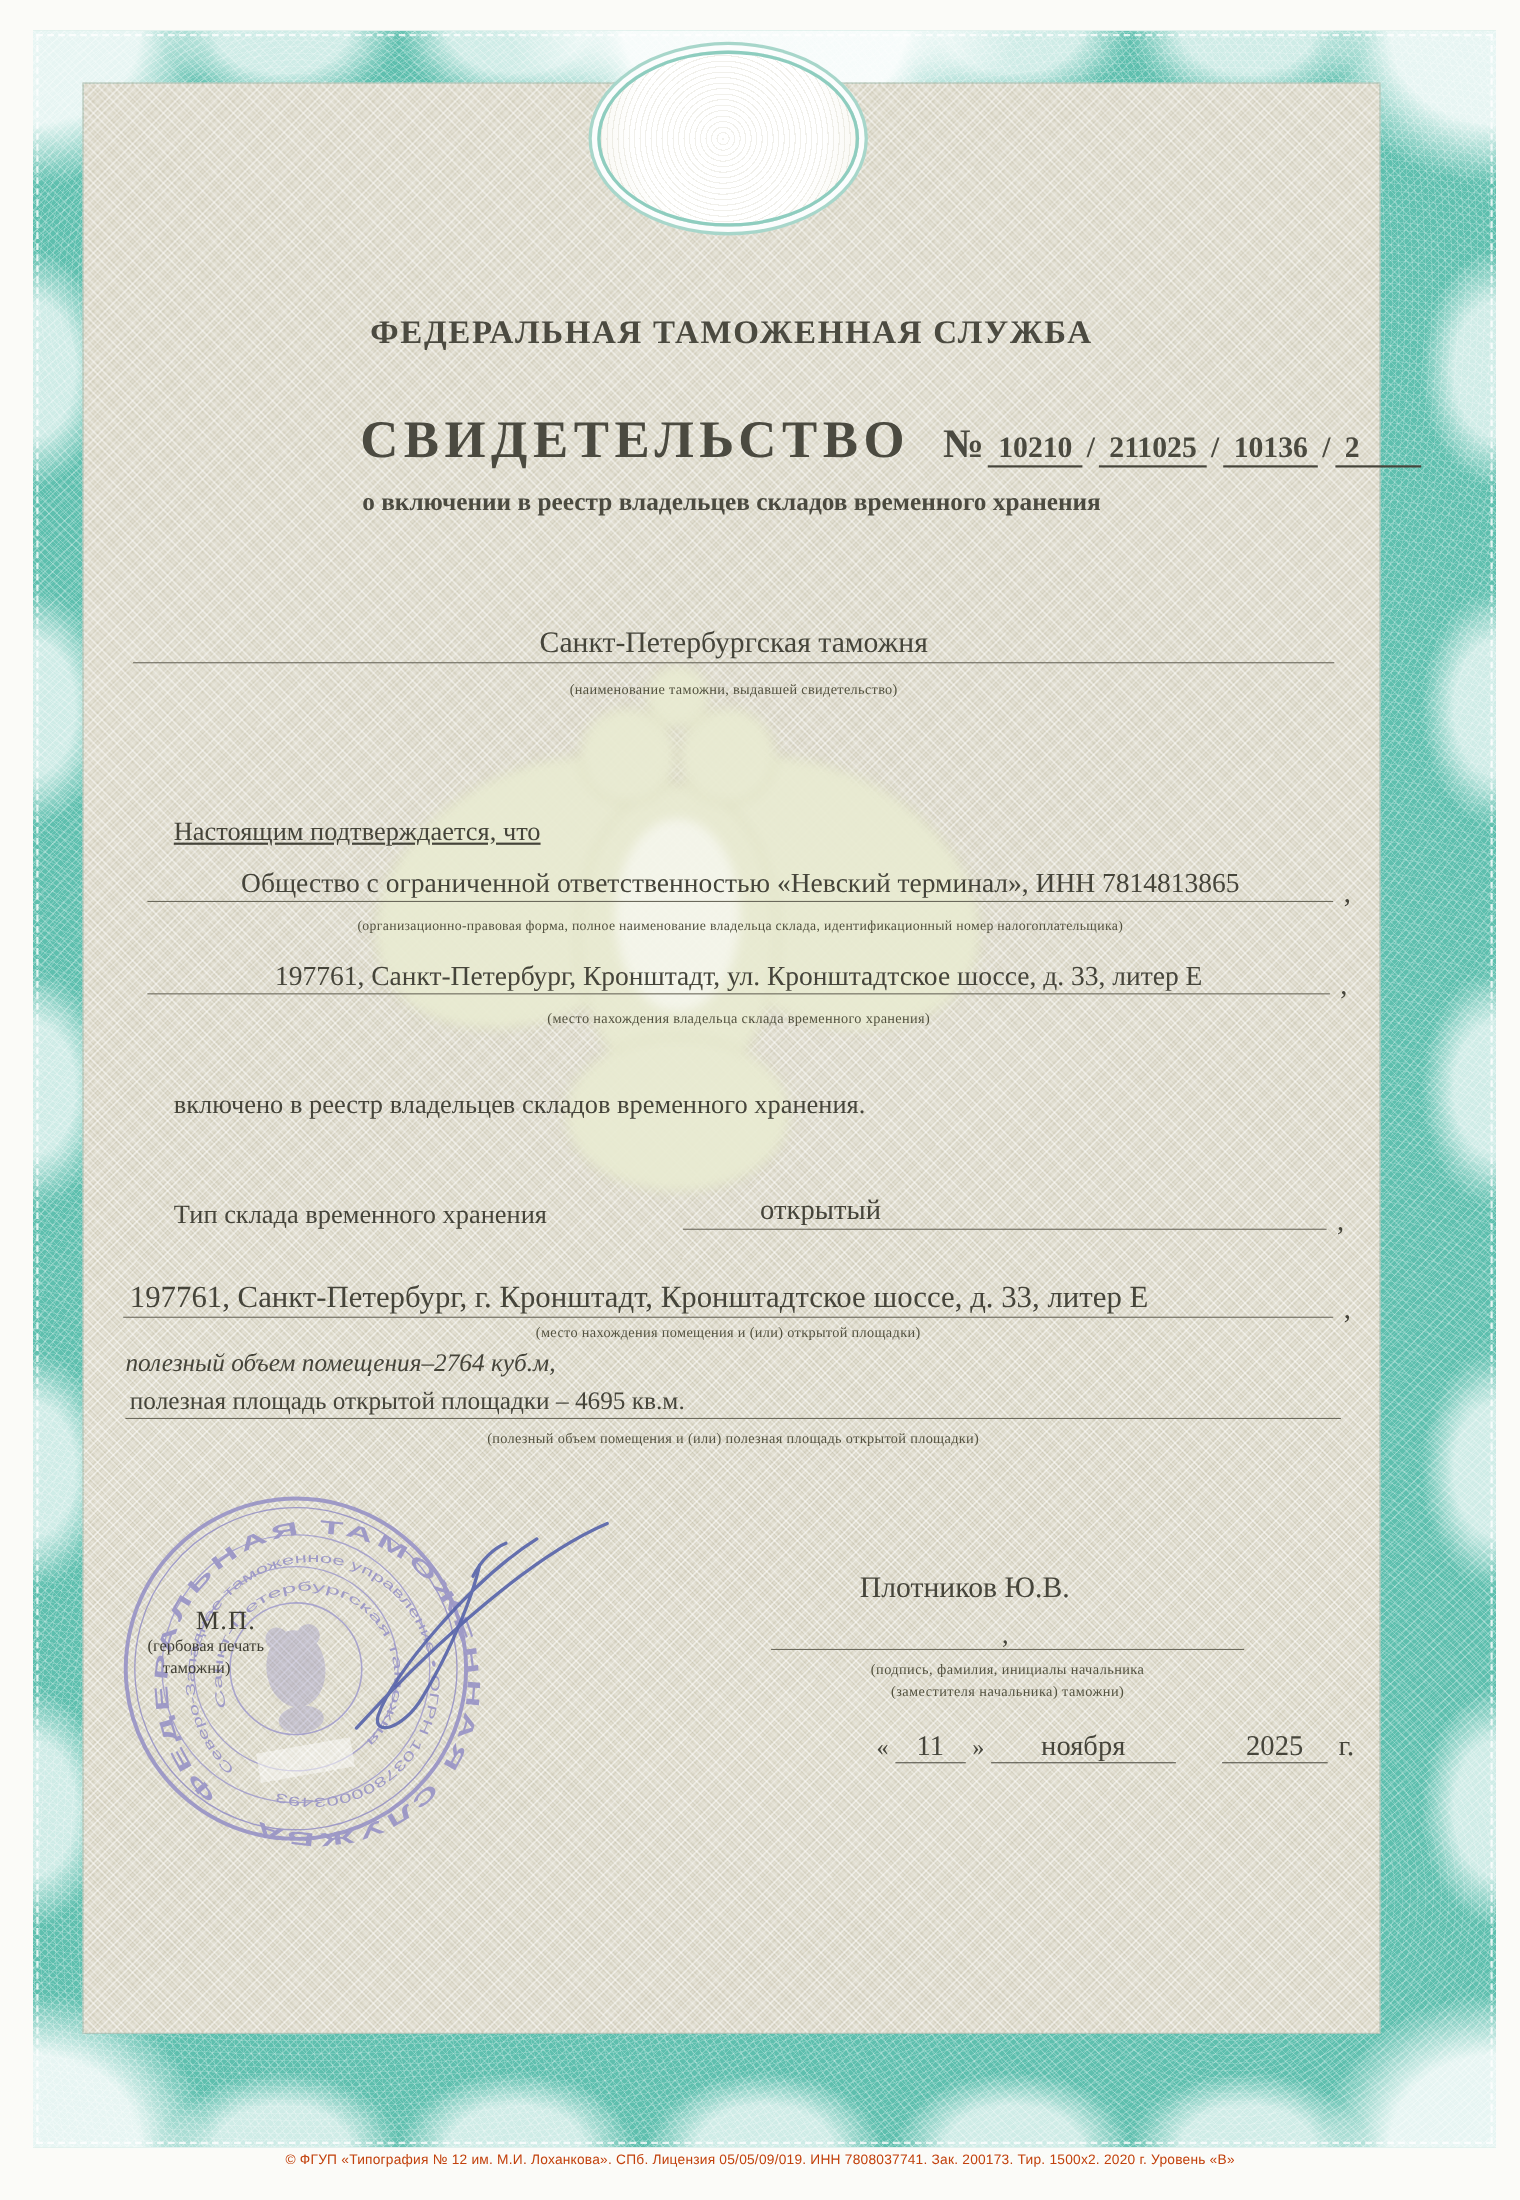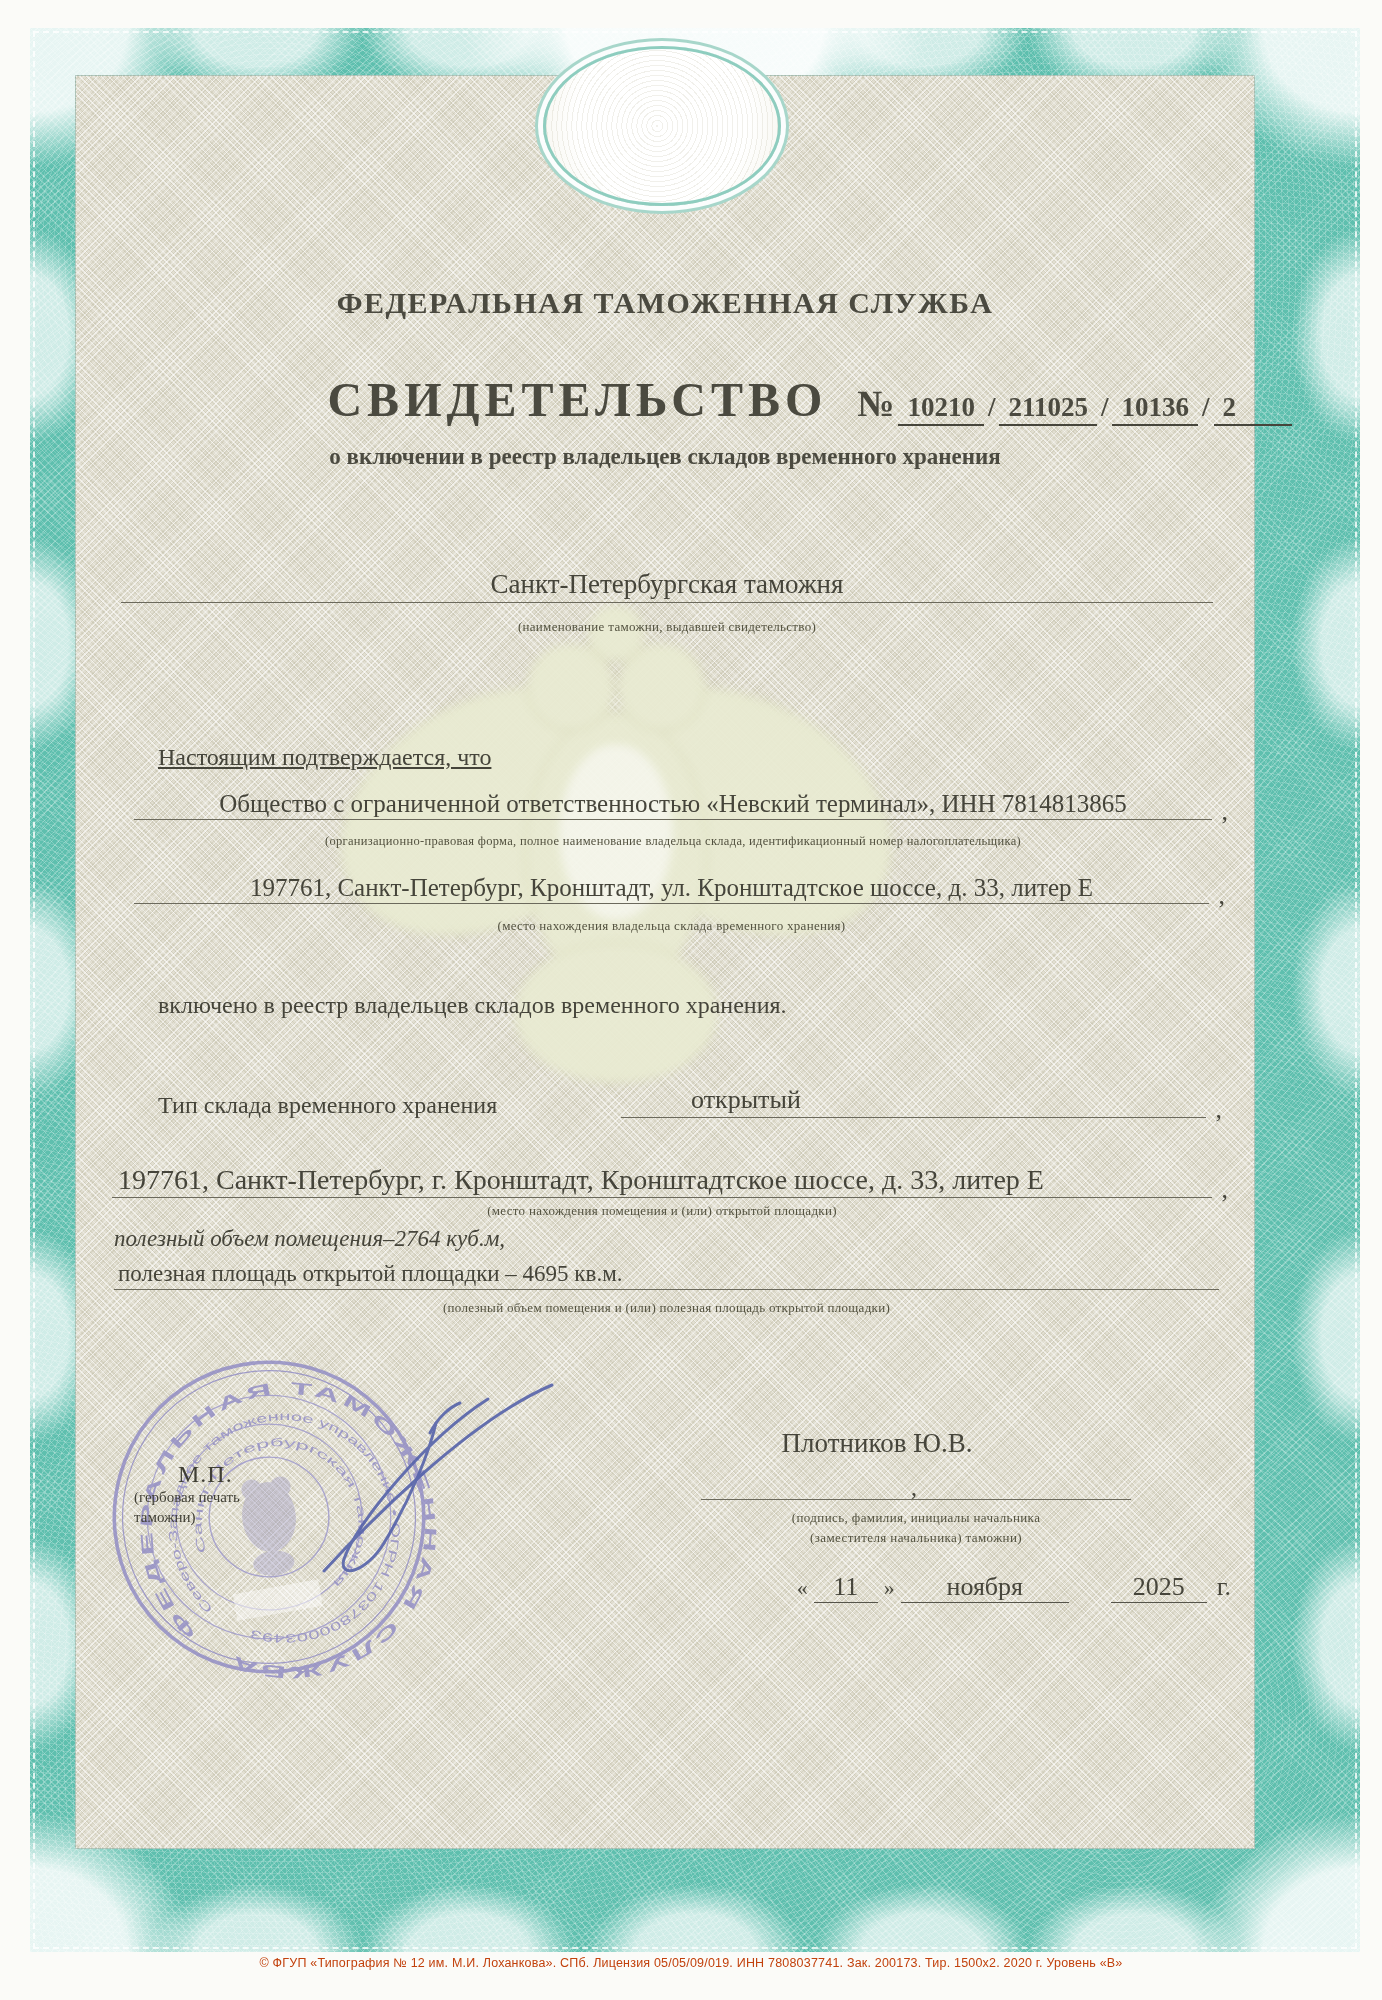--- a/index.html
+++ b/index.html
@@ -101,21 +101,21 @@
     font-size:26px; color:#46453b; text-align:right; }
   .d-seg { display:inline-block; border-bottom:1.5px solid #55544a; text-align:center; }
   .d-day { width:64px; } .d-month { width:168px; } .d-year { width:96px; }
   .d-q { margin:0 6px; font-size:22px; } .d-era { margin-left:10px; }
   
   .stamp { position:absolute; left:28px; top:1276px; width:330px; height:330px;
     opacity:.8; transform:rotate(-6deg); }
   .mp { position:absolute; left:58px; top:1385px; width:230px; color:#3f3e34; }
   .mp .mp-main { font-size:24px; margin-left:44px; letter-spacing:1px; }
   .mp .mp-cap { font-size:15px; line-height:1.3; }
-  .mp .mp-cap2 { }
+  .mp .mp-cap2 { margin-left:14px; }
   .signature { position:absolute; left:240px; top:1295px; width:250px; height:215px; }
   .watermark { position:absolute; left:250px; top:415px; width:580px; height:620px;
     filter:blur(5px); opacity:.95; pointer-events:none; }
   .footer { position:absolute; left:0; top:1956px; width:100%; text-align:center;
     font-family:"Liberation Sans", sans-serif; font-size:12.5px; color:#c2410c;
     letter-spacing:.2px; }
 </style>
 </head>
 <body>
 

